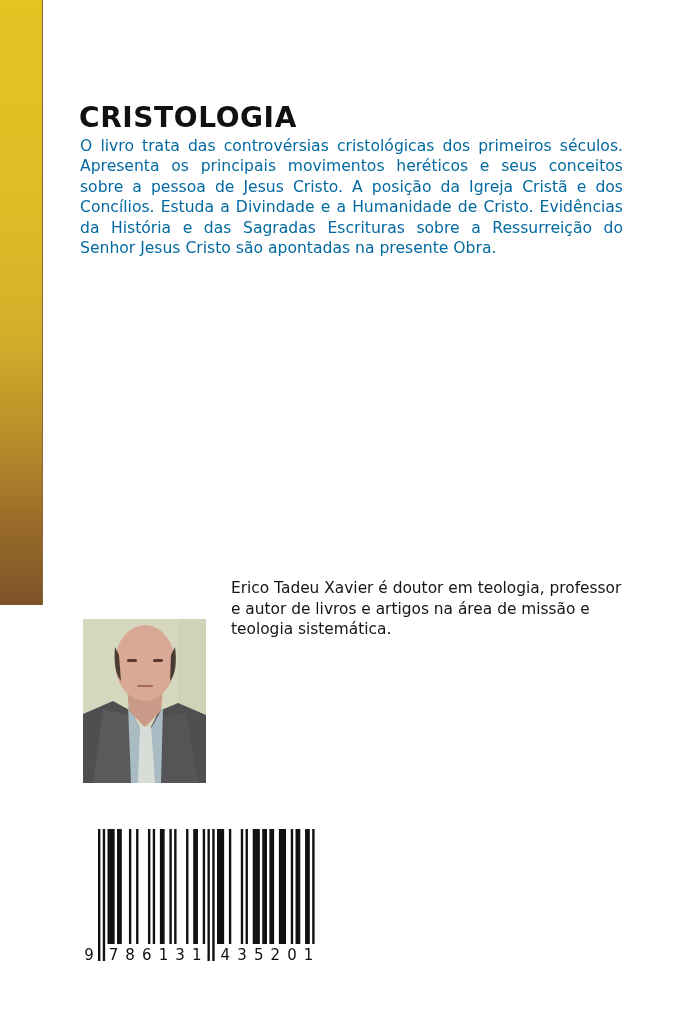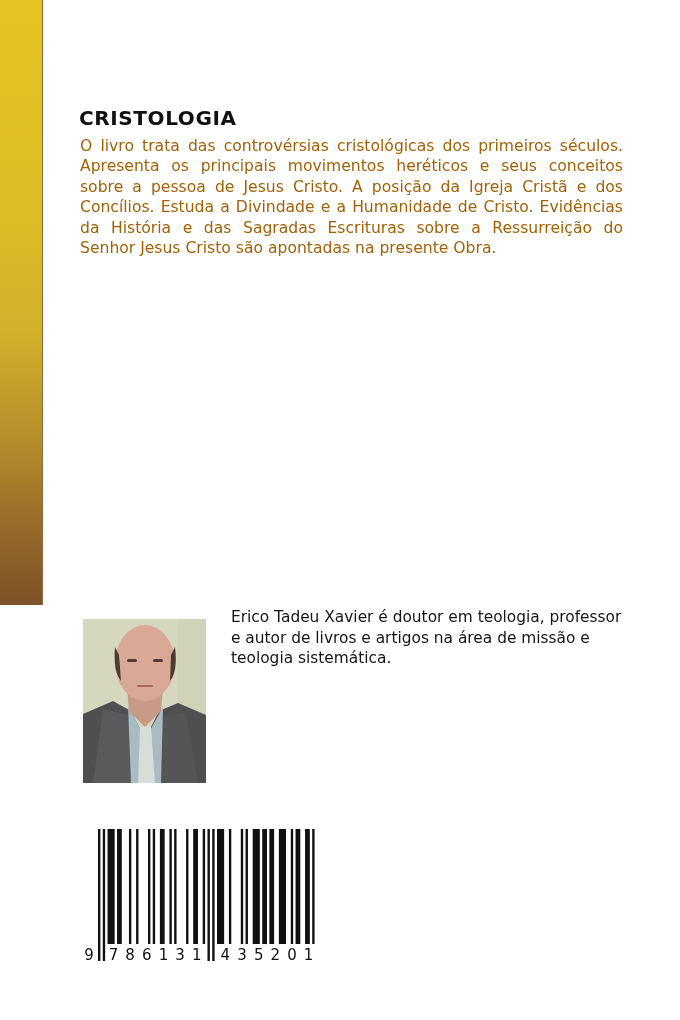--- a/index.html
+++ b/index.html
@@ -9,37 +9,37 @@
     font-family: "DejaVu Sans", sans-serif;
   }
   .side-bar {
     position: absolute; left: 0; top: 0; width: 42px; height: 605px;
     background: linear-gradient(to bottom, #e4c423 0%, #dcbd26 35%, #d2b02a 55%, #b68f2a 72%, #9a6d2a 86%, #7c5228 100%);
     border-right: 1px solid #8a6a3a;
   }
   .title {
     position: absolute; left: 79px; top: 104px;
     font-family: "DejaVu Sans", sans-serif; font-weight: bold;
-    font-size: 20px; letter-spacing: 0.6px; color: #111;
+    font-size: 28px; letter-spacing: 0.6px; color: #111;
     margin: 0; line-height: 28px;
   }
   .desc {
     position: absolute; left: 80px; top: 136px; width: 543px;
-    font-size: 15.6px; line-height: 20.4px; color: #a16207;
+    font-size: 15.6px; line-height: 20.4px; color: #0369a1;
     text-align: justify; letter-spacing: 0px;
   }
   .desc p { margin: 0; }
   .desc p.last-line-left { text-align-last: left; }
   .photo {
     position: absolute; left: 83px; top: 619px; width: 123px; height: 164px;
     overflow: hidden; background: #d6d9c0;
   }
   .photo svg { display: block; }
   .bio {
-    position: absolute; left: 231px; top: 607px; width: 400px;
+    position: absolute; left: 231px; top: 578px; width: 400px;
     font-size: 15.4px; line-height: 20.5px; color: #151515; margin: 0;
   }
   .barcode {
     position: absolute; left: 84px; top: 829px; width: 232px; height: 135px;
   }
   .barcode svg { display: block; }
 </style>
 </head>
 <body>
 

